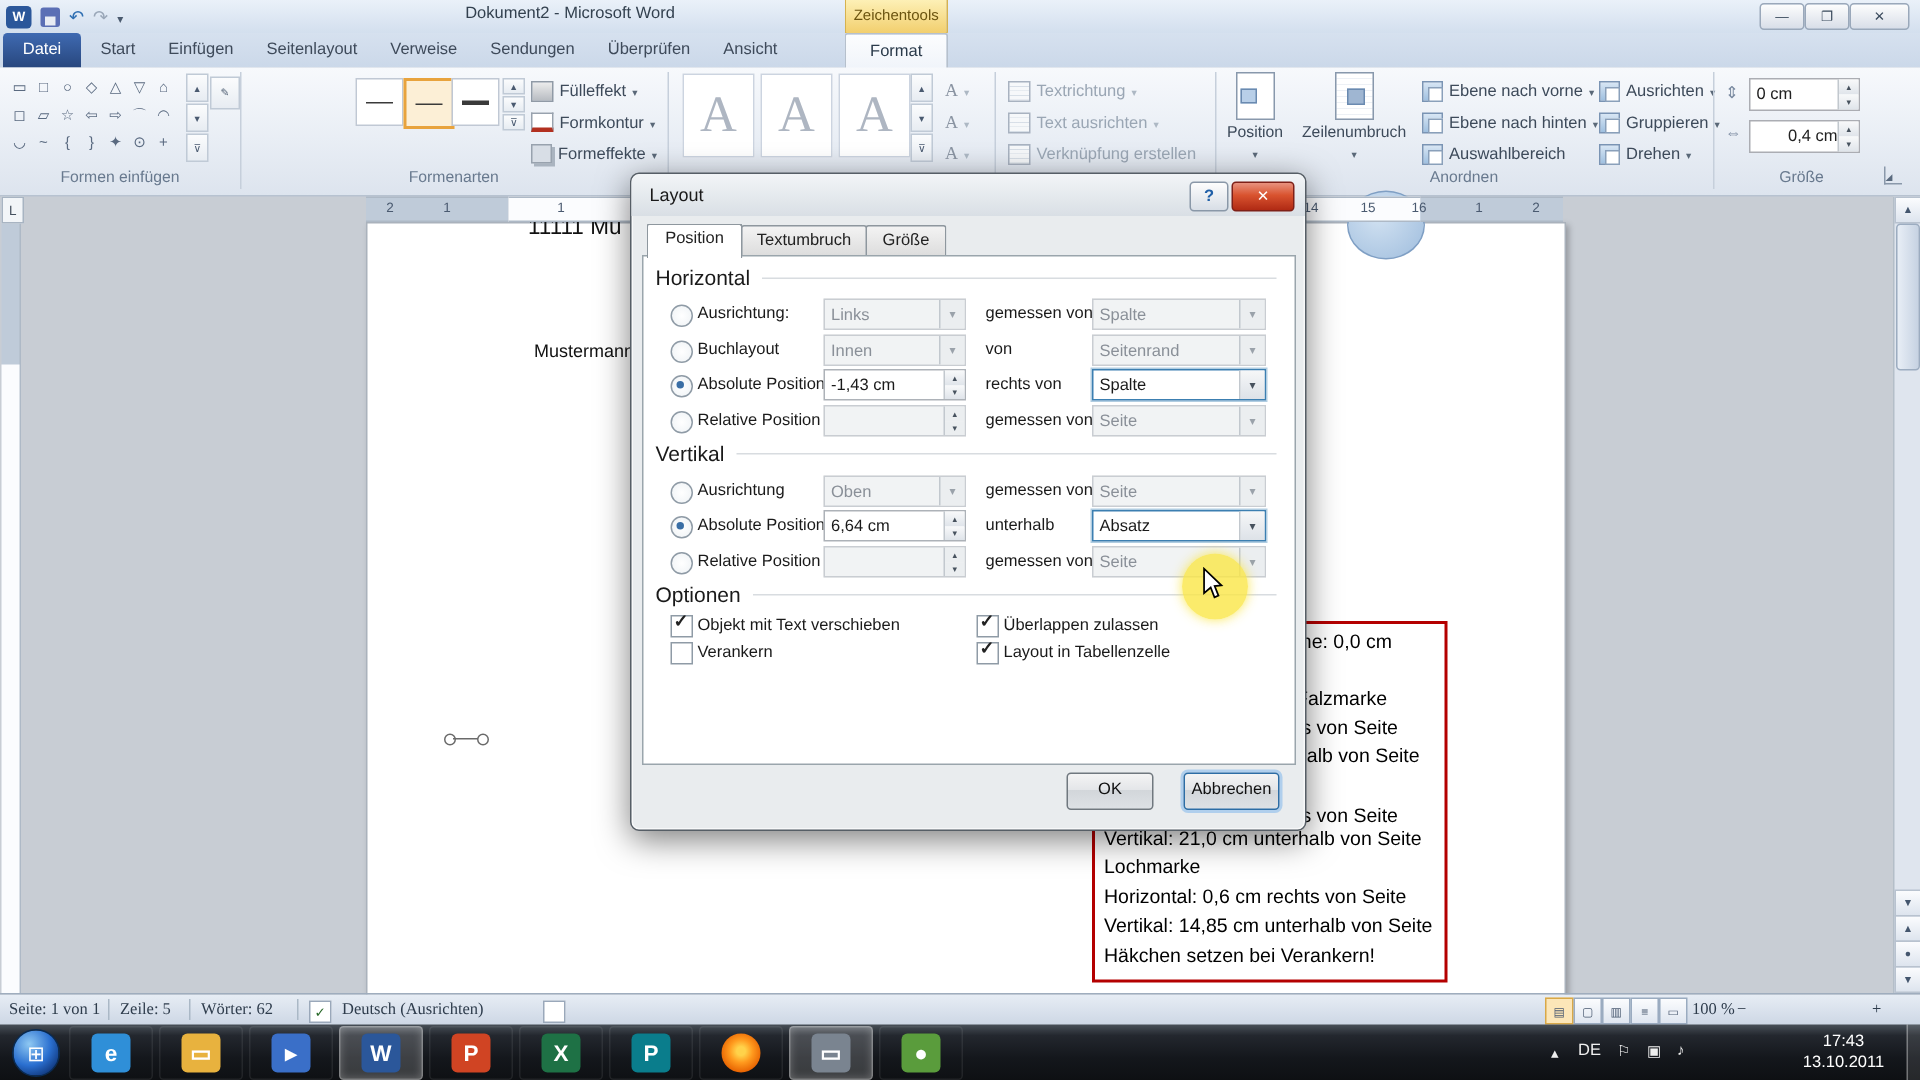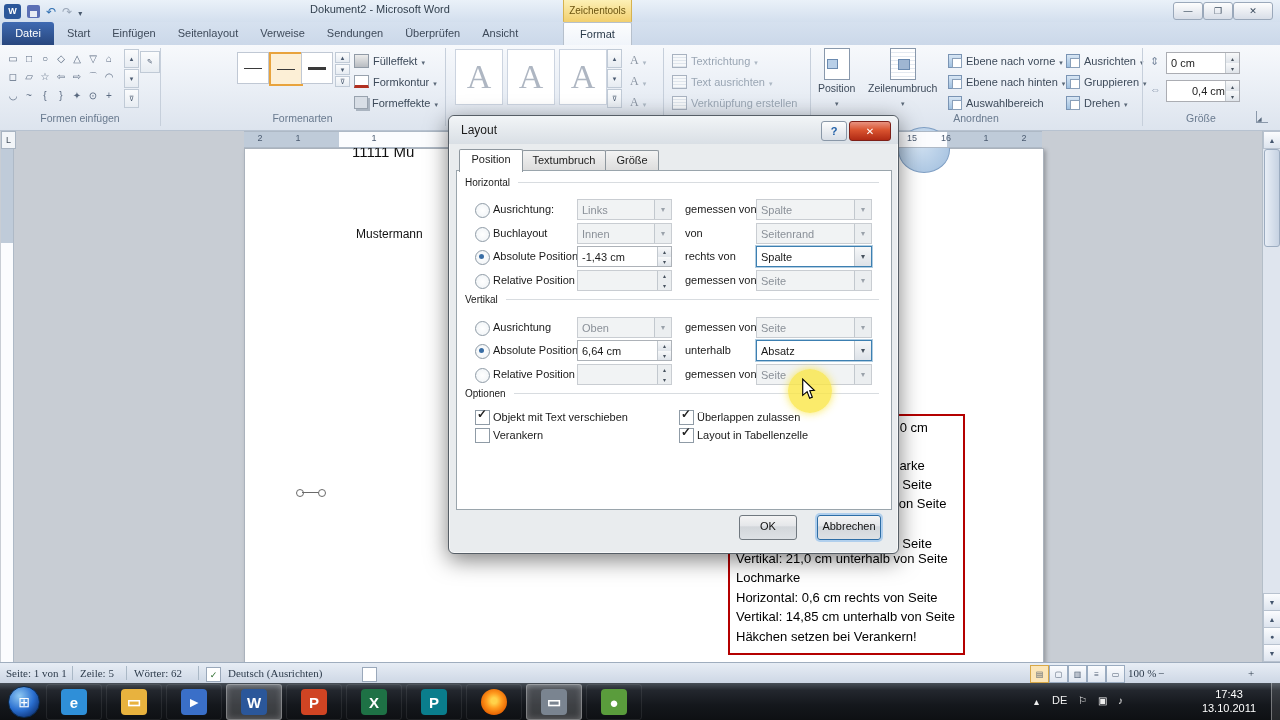--- a/index.html
+++ b/index.html
@@ -122,38 +122,38 @@
     border-left:1px solid #b4bec8;z-index:3;}
   .scr-btn{position:absolute;left:0;width:16px;height:16px;border:1px solid #b8c2cf;
     background:linear-gradient(#fbfcfe,#dde4ee);display:flex;align-items:center;justify-content:center;
     font-size:7px;color:#44566e;}
   .scr-thumb{position:absolute;left:1px;top:18px;width:14px;height:96px;border:1px solid #9cacc0;
     border-radius:3px;background:linear-gradient(90deg,#e8eef6,#c6d2e2);}
 
   
   .dialog{position:absolute;left:420px;top:115px;width:449px;height:437px;z-index:50;
     background:#e9ecee;border:1px solid #565e66;border-radius:6px;
-    box-shadow:0 6px 22px rgba(0,0,0,.5), inset 0 0 0 1px rgba(255,255,255,.65);margin-left:28px;}
+    box-shadow:0 6px 22px rgba(0,0,0,.5), inset 0 0 0 1px rgba(255,255,255,.65);}
   .dlg-titlebar{position:absolute;left:0;top:0;width:100%;height:28px;border-radius:6px 6px 0 0;
     background:linear-gradient(#f2f5f7,#d9dfe5);}
   .dlg-title{position:absolute;left:12px;top:7px;font-size:12px;color:#1a1a1a;}
   .dlg-help{position:absolute;left:372px;top:5px;width:24px;height:18px;border:1px solid #8a98a8;border-radius:3px;
     background:linear-gradient(#fdfdfd,#d8dee6);color:#2060a8;font-weight:bold;font-size:11px;
     display:flex;align-items:center;justify-content:center;}
   .dlg-close{position:absolute;left:400px;top:5px;width:40px;height:18px;border:1px solid #7e2018;border-radius:3px;
     background:linear-gradient(#e8927f,#d9532f 45%,#b02a14);color:#fff;font-size:10px;
     display:flex;align-items:center;justify-content:center;}
   .dlg-tab{position:absolute;top:34px;height:20px;border:1px solid #8e979e;border-bottom:none;
     background:linear-gradient(#f3f3f3,#dcdcdc);font-size:11px;color:#222;text-align:center;
     line-height:19px;border-radius:2px 2px 0 0;}
   .dlg-tab.active{top:33px;height:22px;background:#fff;z-index:2;}
   .dlg-page{position:absolute;left:7px;top:54px;width:434px;height:338px;background:#fff;
     border:1px solid #9aa5ac;}
   .group-heading{position:absolute;left:16px;width:414px;display:flex;align-items:center;
-    font-size:10px;color:#1a1a1a;z-index:3;}
+    font-size:14px;color:#1a1a1a;z-index:3;}
   .hline{flex:1;height:1px;background:#d8dce0;margin-left:8px;}
   .drow{position:absolute;left:0;width:449px;height:22px;z-index:3;}
   .drow > *{position:absolute;top:0;}
   .dlabel{font-size:11px;color:#1a1a1a;line-height:21px;white-space:nowrap;}
   .radio{width:13px;height:13px;top:4px;border:1px solid #8f9ba6;border-radius:50%;
     background:radial-gradient(#fff,#eef2f5);}
   .radio.checked::after{content:"";position:absolute;left:3px;top:3px;width:5px;height:5px;
     border-radius:50%;background:#3a6ea5;}
   .checkbox{width:13px;height:13px;top:3px;border:1px solid #8f9ba6;background:#fff;}
   .checkbox.checked::after{content:"✓";position:absolute;left:1px;top:-4px;font-size:12px;

